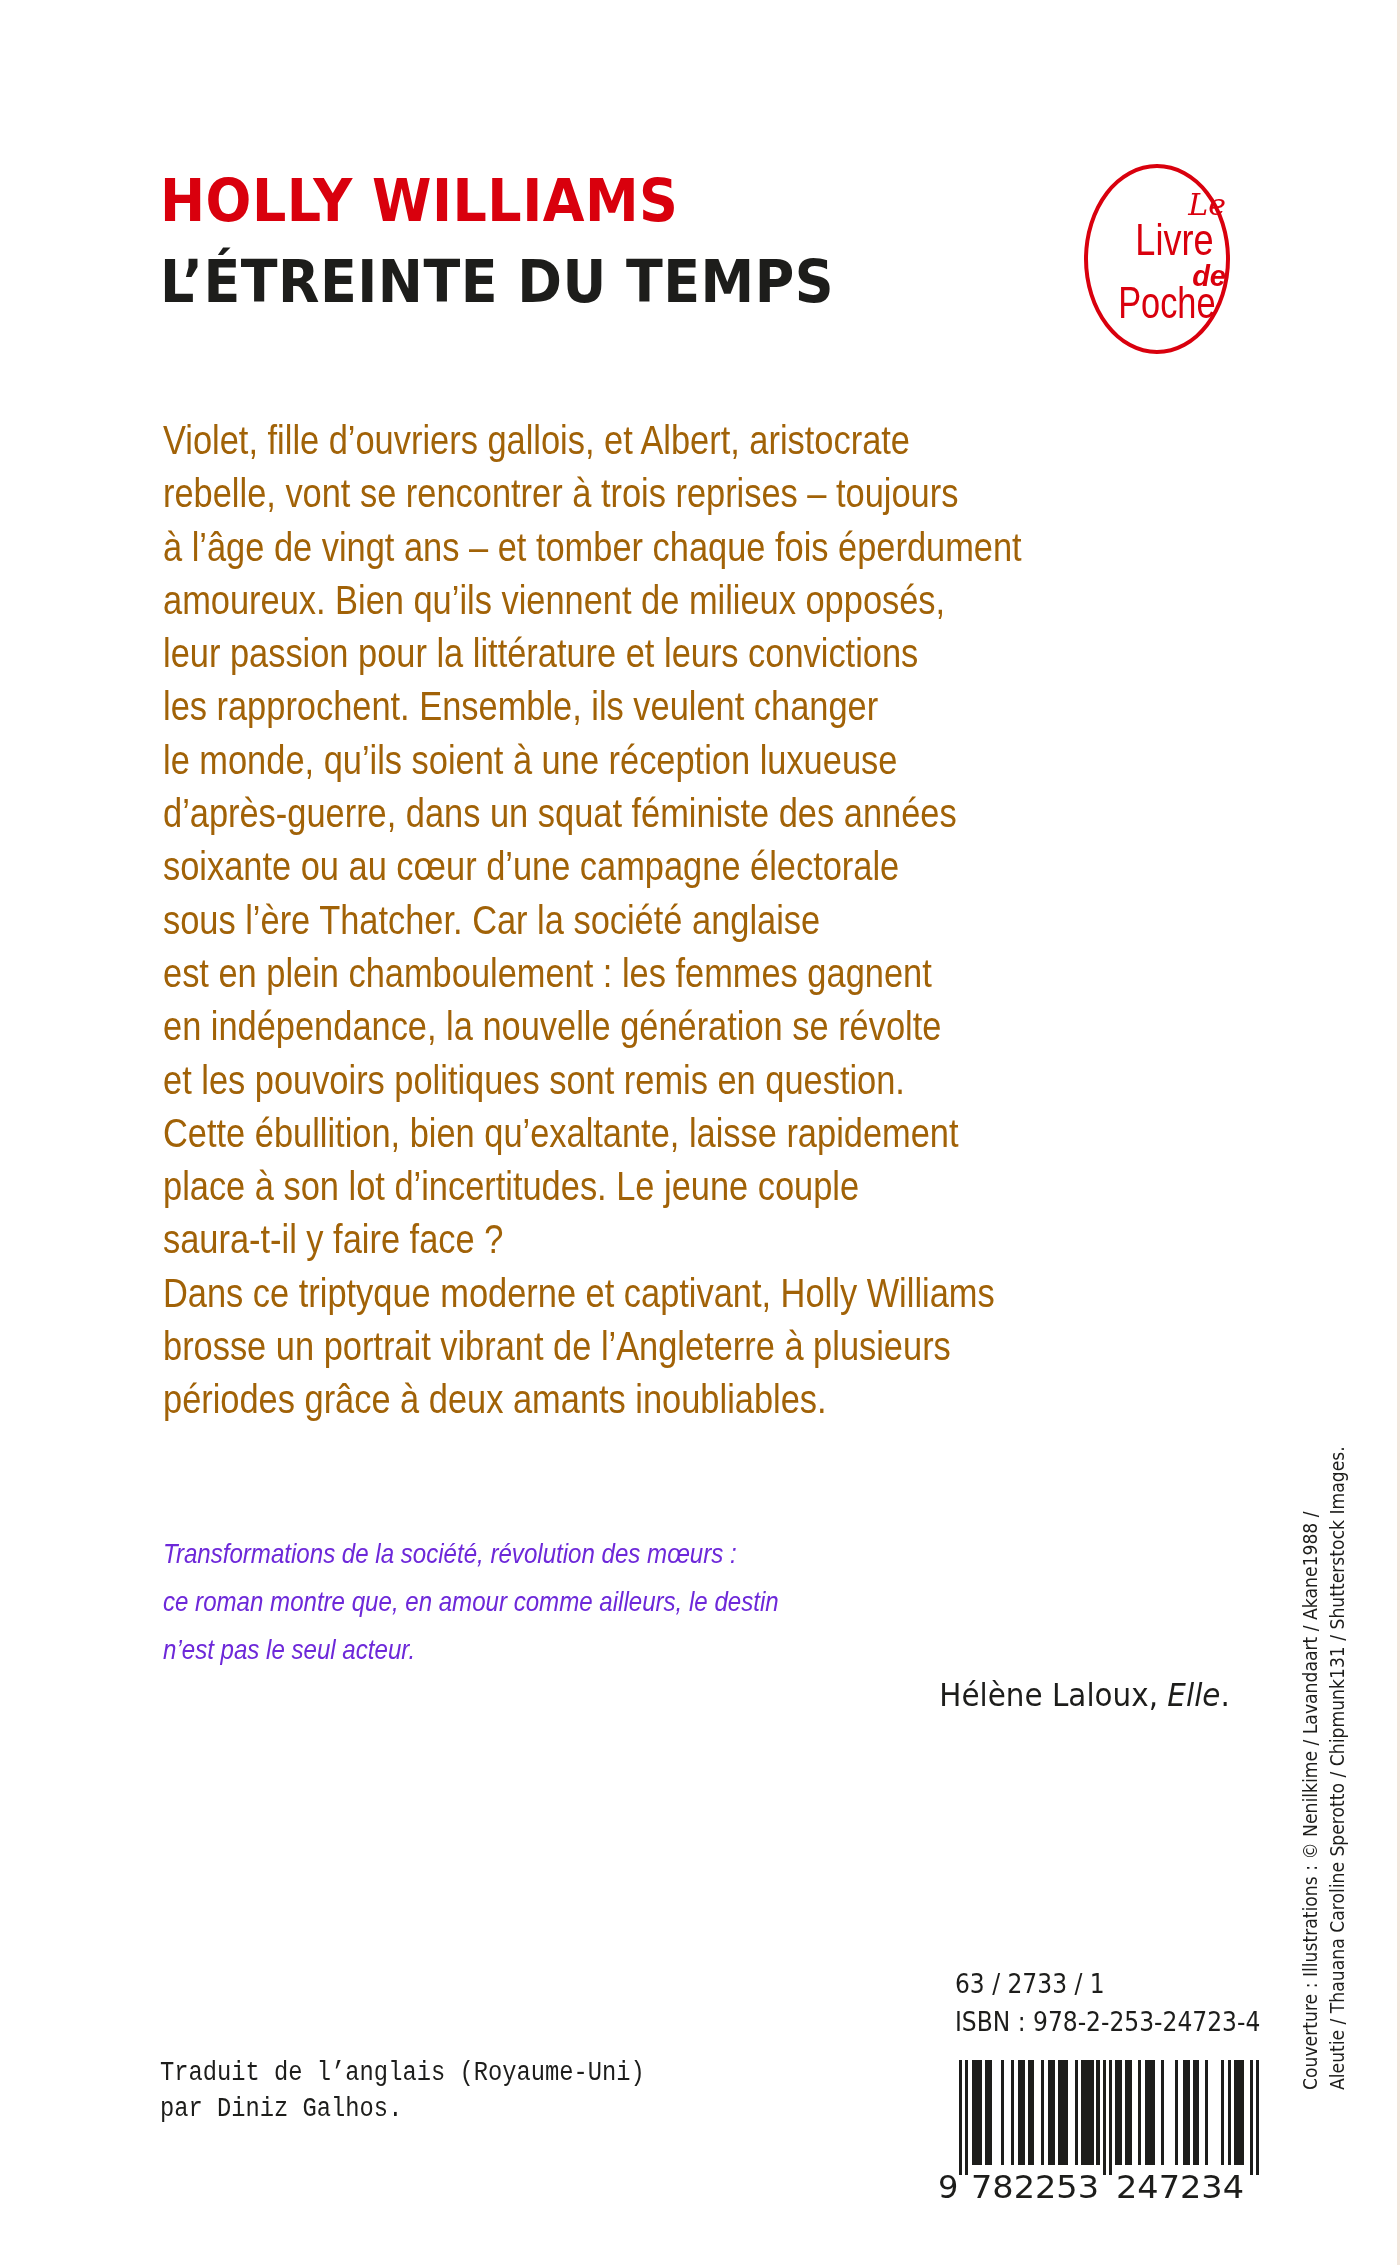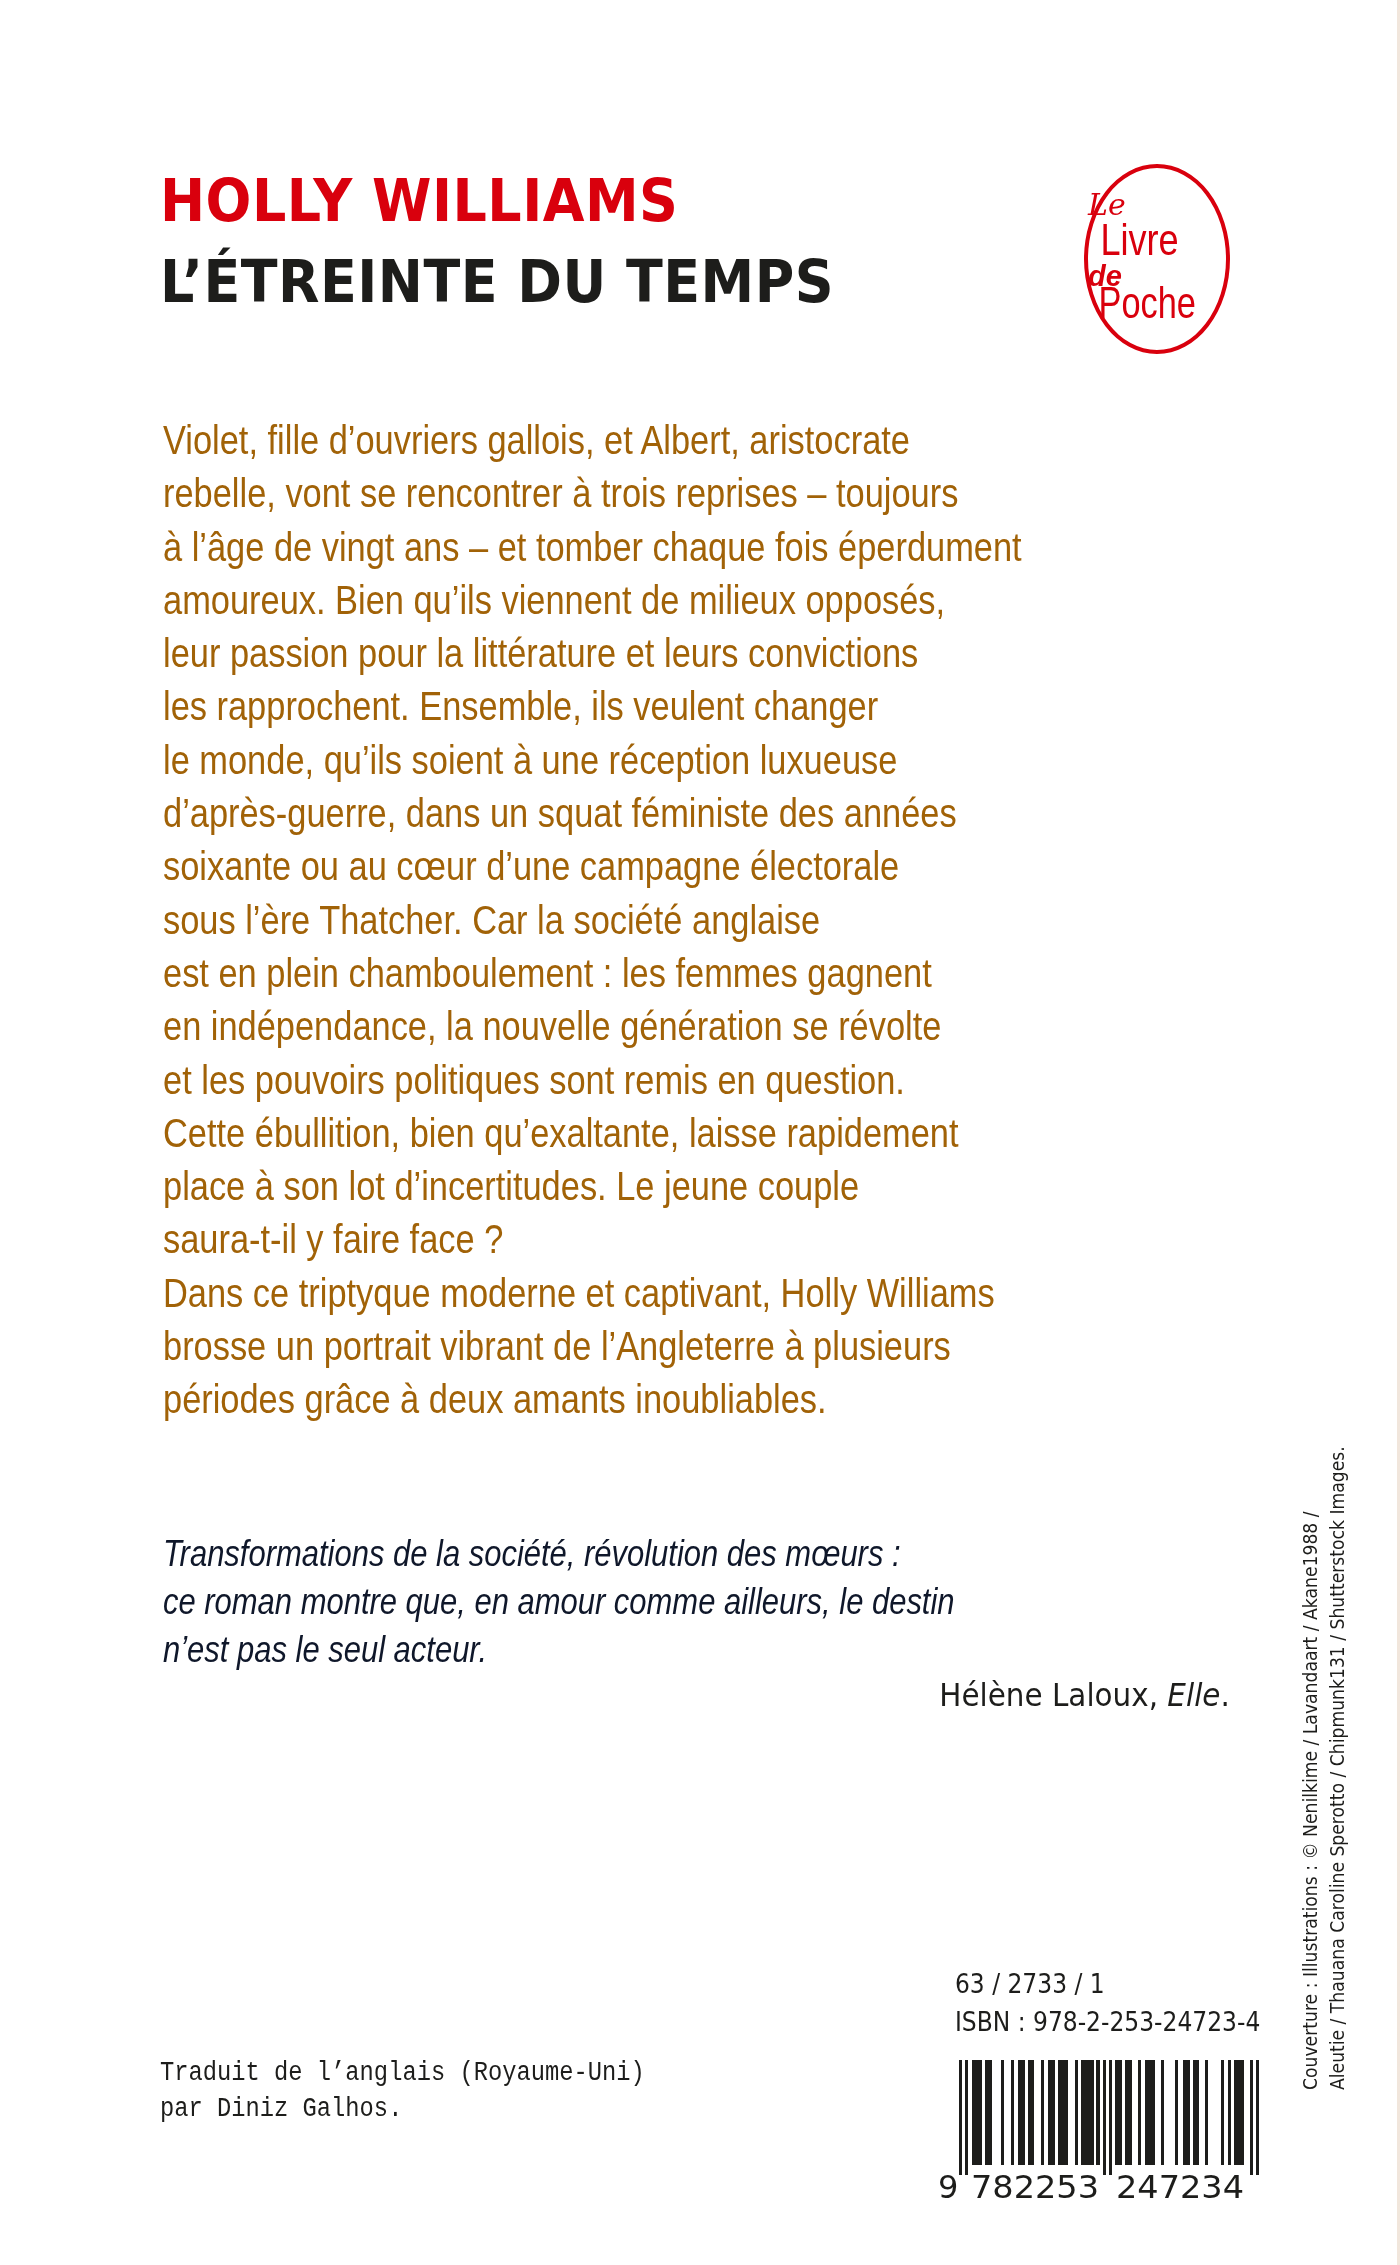--- a/index.html
+++ b/index.html
@@ -48,21 +48,21 @@
       transform-origin: left top;
     }
     .logo {
       position: absolute;
       left: 1084px; top: 164px;
       width: 146px; height: 190px;
       border: 4px solid #d9000d;
       border-radius: 50% / 50%;
       box-sizing: border-box;
       color: #d9000d;
-      text-align: left;
+      text-align: right;
     }
     .logo .le {
       position: absolute;
       top: 22px; left: 0; right: 0;
       font-family: "DejaVu Serif", serif;
       font-style: italic;
       font-size: 30px;
       line-height: 1;
     }
     .logo .livre {
@@ -103,23 +103,23 @@
       display: block;
       white-space: nowrap;
       transform: scaleX(0.86);
       transform-origin: left center;
     }
     .quote {
       position: absolute;
       left: 163px; top: 1530px;
       font-family: "Liberation Sans", sans-serif;
       font-style: italic;
-      font-size: 36px;
+      font-size: 28px;
       line-height: 48px;
-      color: #0f172a;
+      color: #6d28d9;
     }
     .quote .line {
       display: block;
       white-space: nowrap;
       transform: scaleX(0.86);
       transform-origin: left center;
     }
     .attribution {
       position: absolute;
       right: 170px; top: 1675px;

